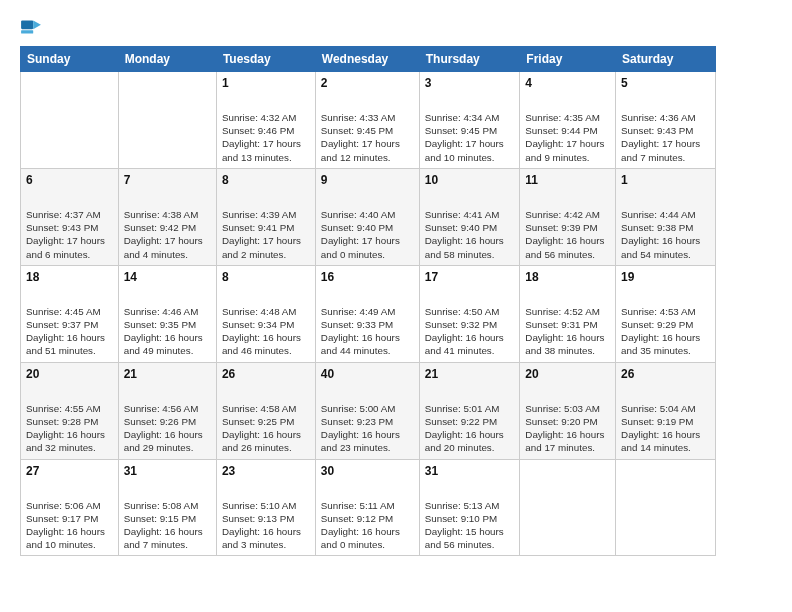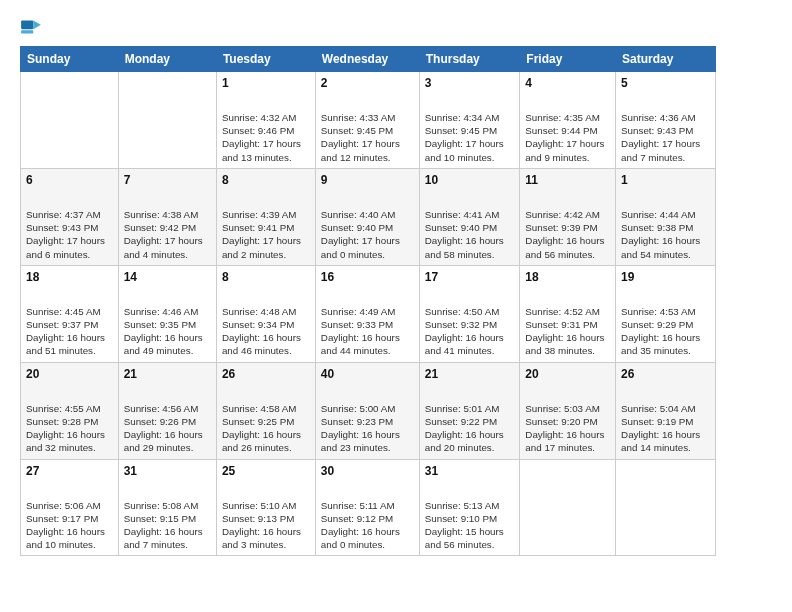--- a/index.html
+++ b/index.html
@@ -251,21 +251,21 @@
         <tr class="row-norm">
           <td>
             <div class="day-num">27</div>
             <div class="day-detail">Sunrise: 5:06 AM<br>Sunset: 9:17 PM<br>Daylight: 16 hours<br>and 10 minutes.</div>
           </td>
           <td>
             <div class="day-num">31</div>
             <div class="day-detail">Sunrise: 5:08 AM<br>Sunset: 9:15 PM<br>Daylight: 16 hours<br>and 7 minutes.</div>
           </td>
           <td>
-            <div class="day-num">25</div>
+            <div class="day-num">23</div>
             <div class="day-detail">Sunrise: 5:10 AM<br>Sunset: 9:13 PM<br>Daylight: 16 hours<br>and 3 minutes.</div>
           </td>
           <td>
             <div class="day-num">30</div>
             <div class="day-detail">Sunrise: 5:11 AM<br>Sunset: 9:12 PM<br>Daylight: 16 hours<br>and 0 minutes.</div>
           </td>
           <td>
             <div class="day-num">31</div>
             <div class="day-detail">Sunrise: 5:13 AM<br>Sunset: 9:10 PM<br>Daylight: 15 hours<br>and 56 minutes.</div>
           </td>

